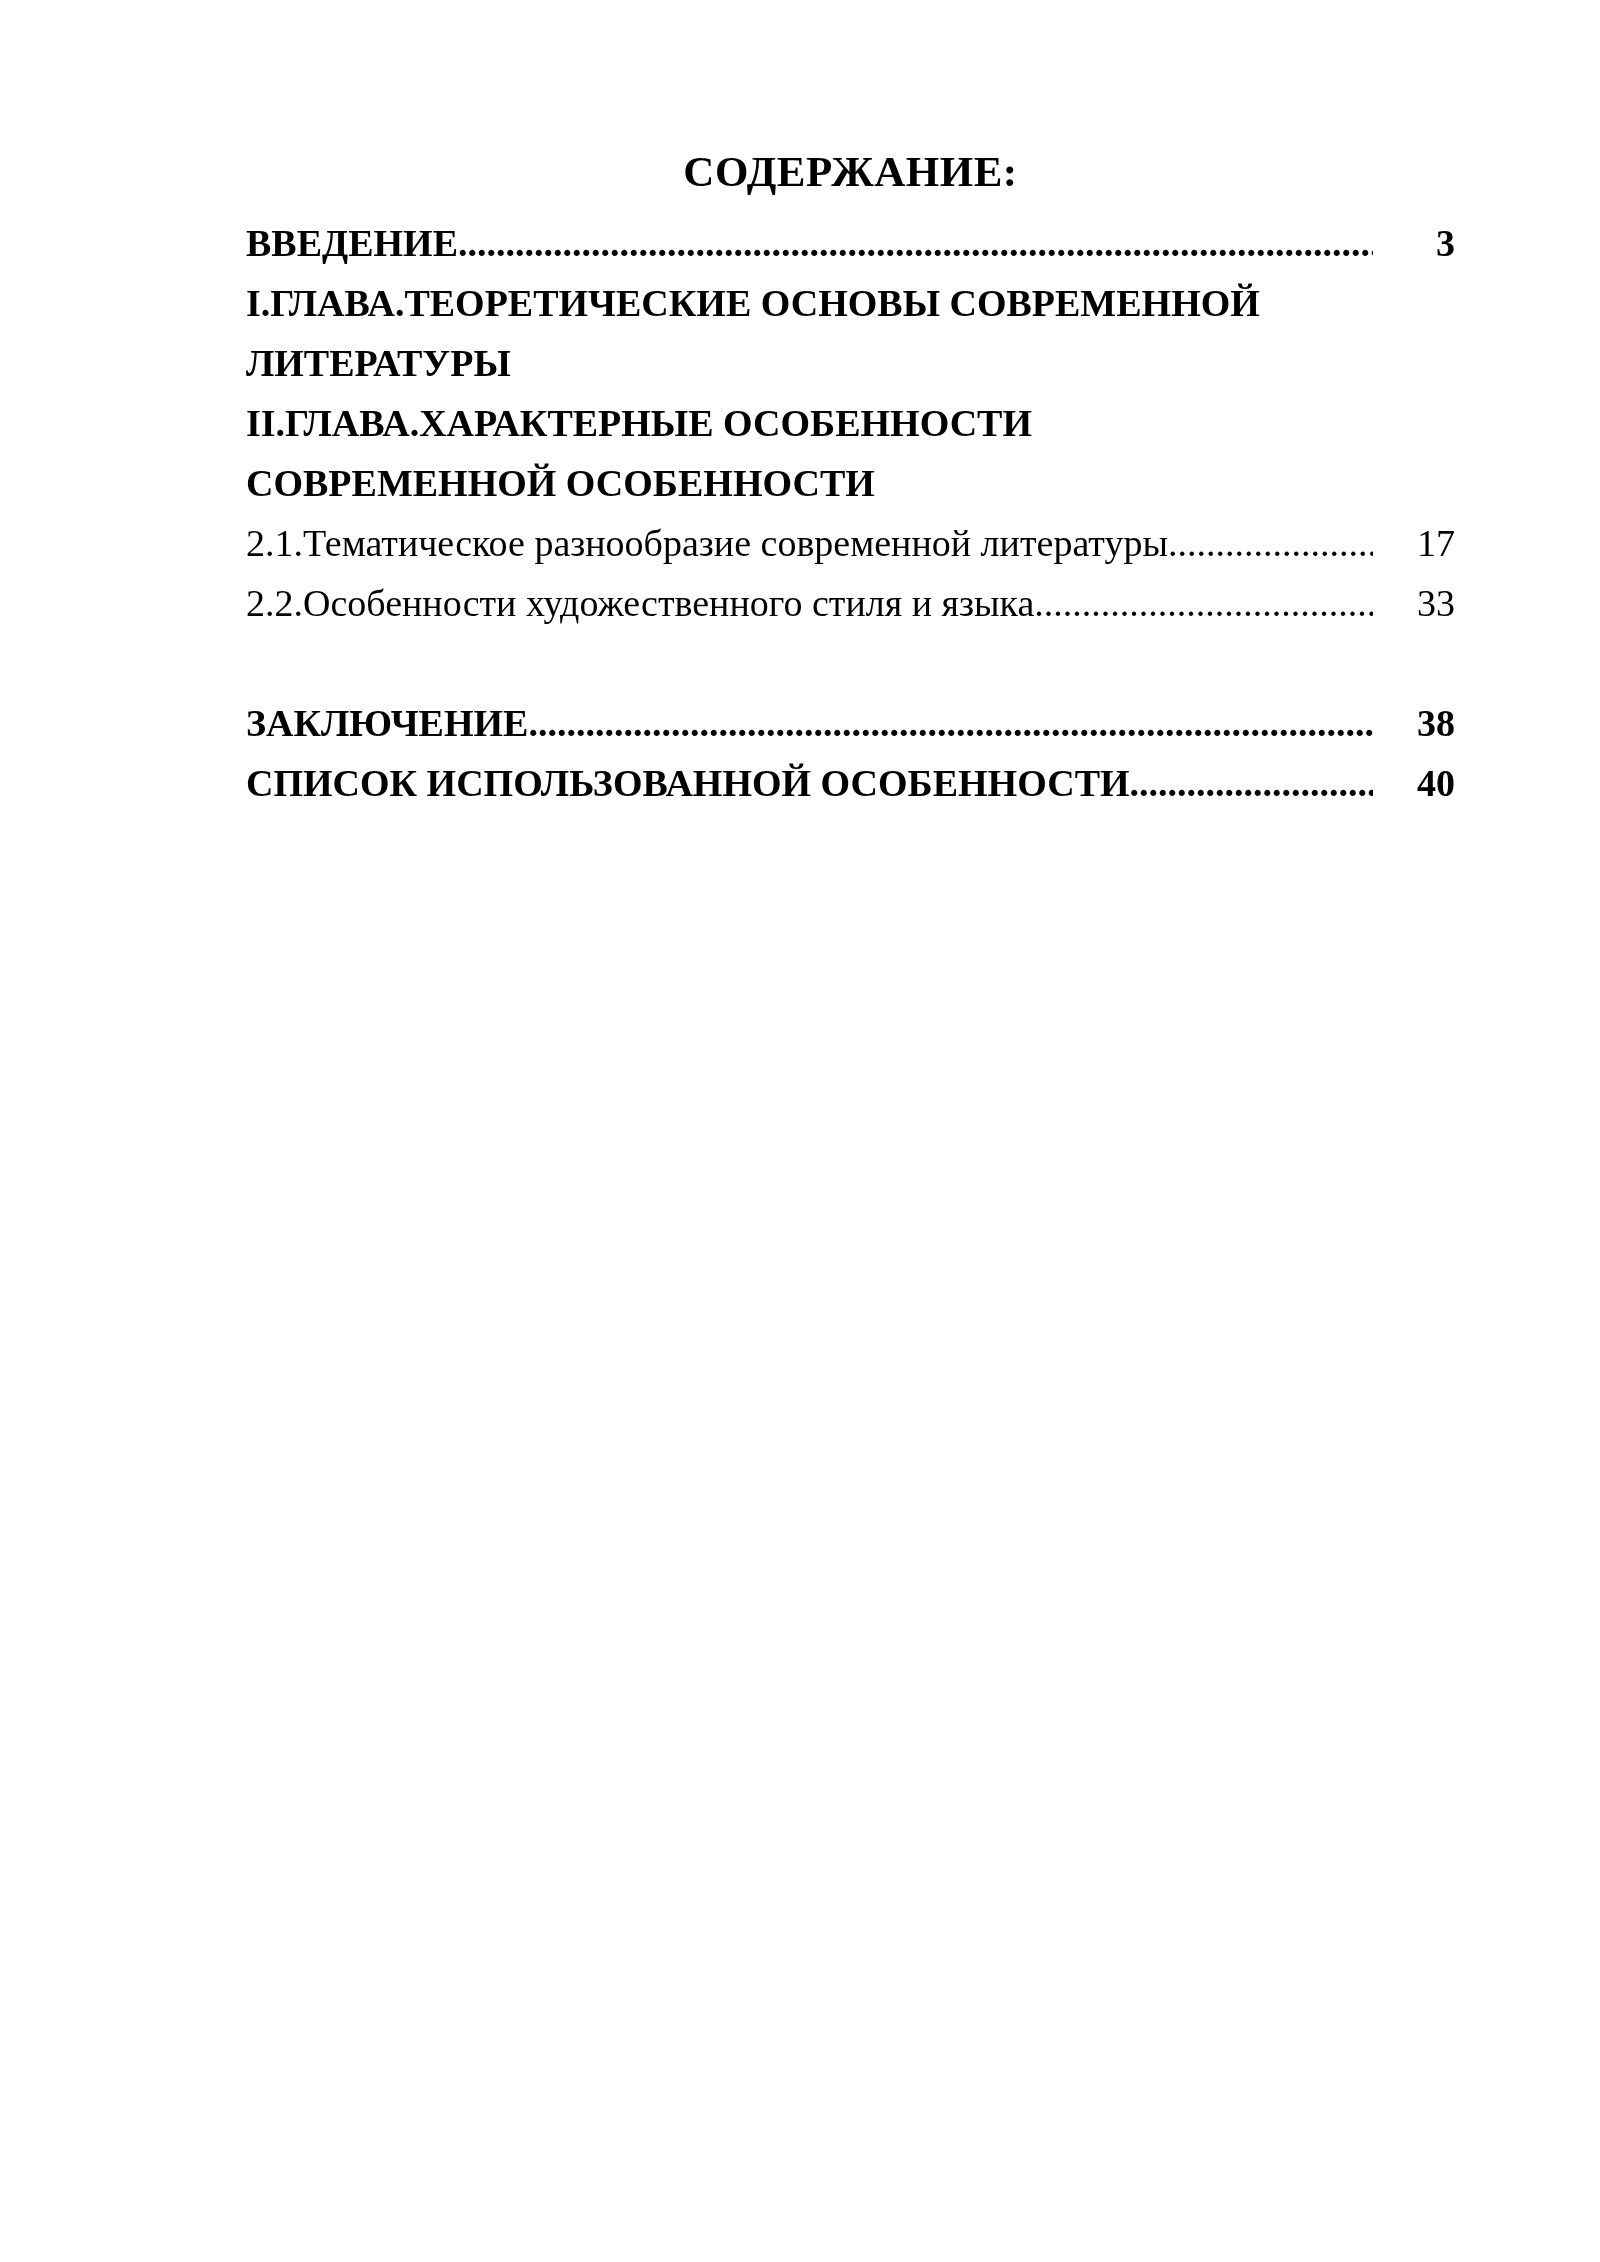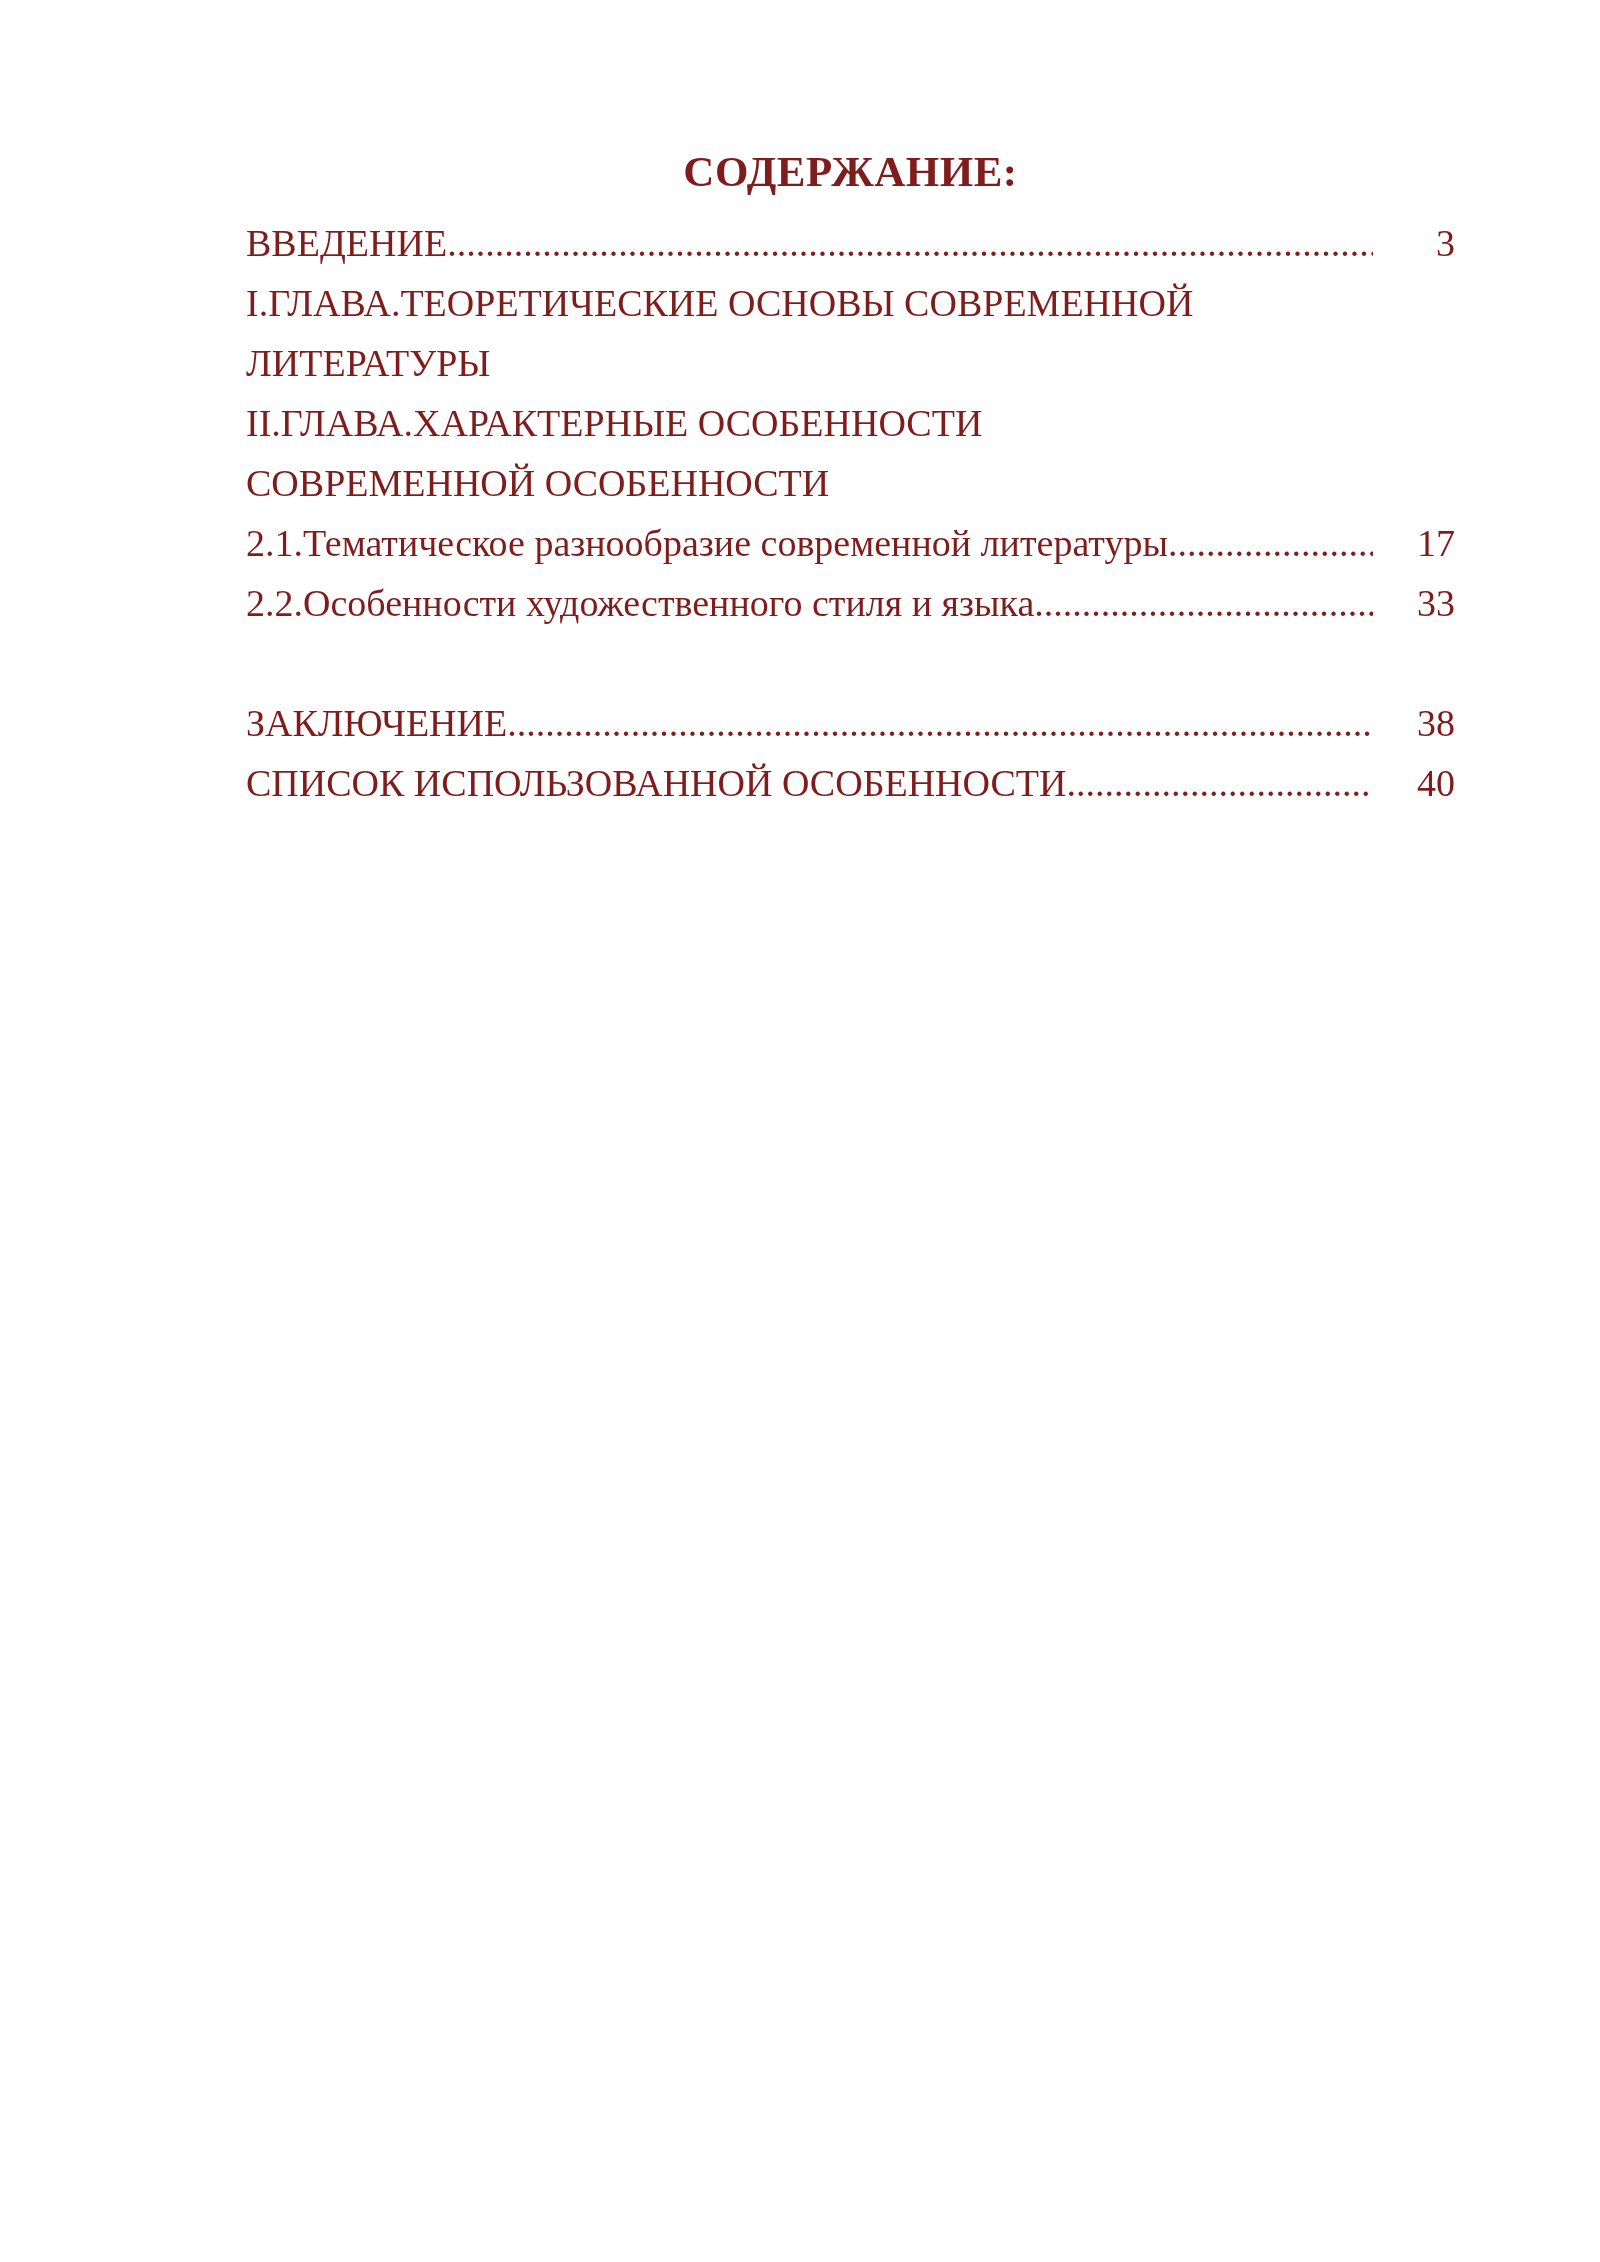--- a/index.html
+++ b/index.html
@@ -7,21 +7,21 @@
     padding: 0;
     background: #ffffff;
   }
   .page {
     position: relative;
     width: 1600px;
     height: 1848px;
     background: #ffffff;
     overflow: hidden;
     font-family: "Liberation Serif", "DejaVu Serif", serif;
-    color: #7f1d1d;
+    color: #000000;
   }
   .content {
     position: absolute;
     left: 246px;
     top: 150px;
     width: 1209px;
   }
   .doc-title {
     margin: 0;
     font-size: 43px;
@@ -34,21 +34,21 @@
     margin-top: 19px;
     font-size: 38px;
   }
   .toc-row {
     display: flex;
     align-items: baseline;
     line-height: 60px;
     white-space: nowrap;
   }
   .toc-row.bold {
-    font-weight: normal;
+    font-weight: bold;
     align-items: center;
   }
   .toc-text {
     flex: 0 0 auto;
     white-space: nowrap;
   }
   .leader {
     flex: 1 1 auto;
     overflow: hidden;
     white-space: nowrap;

